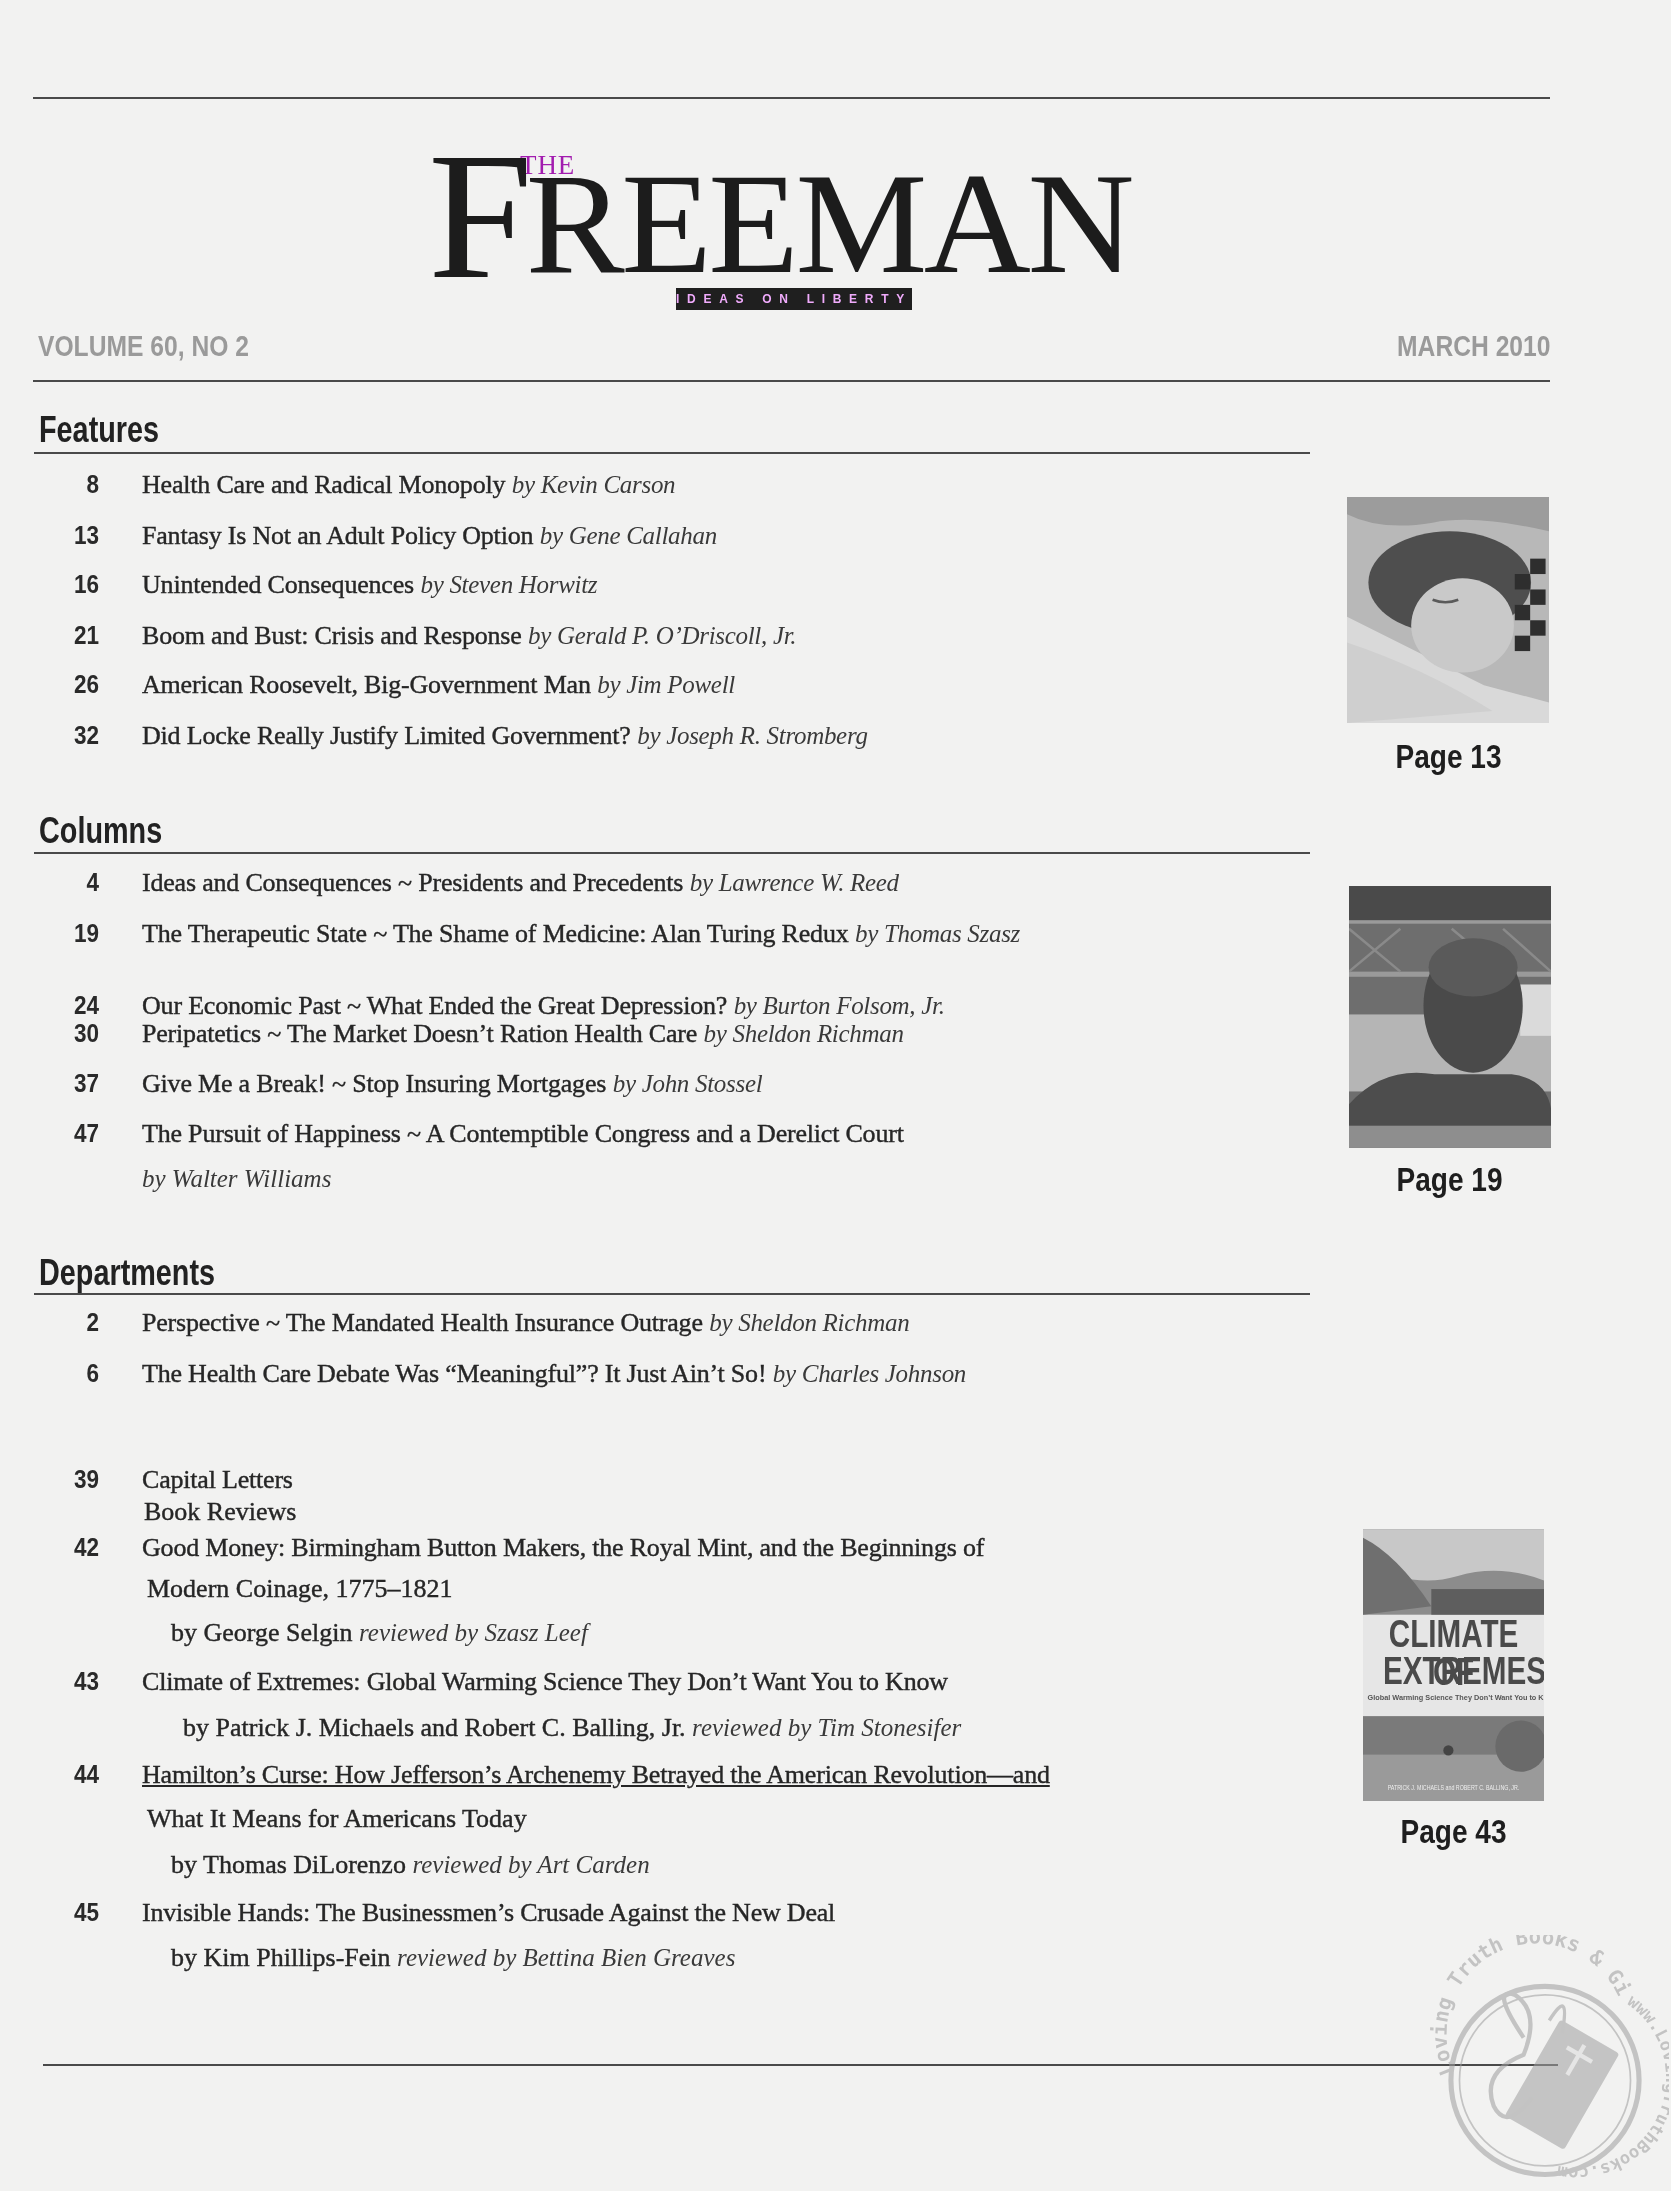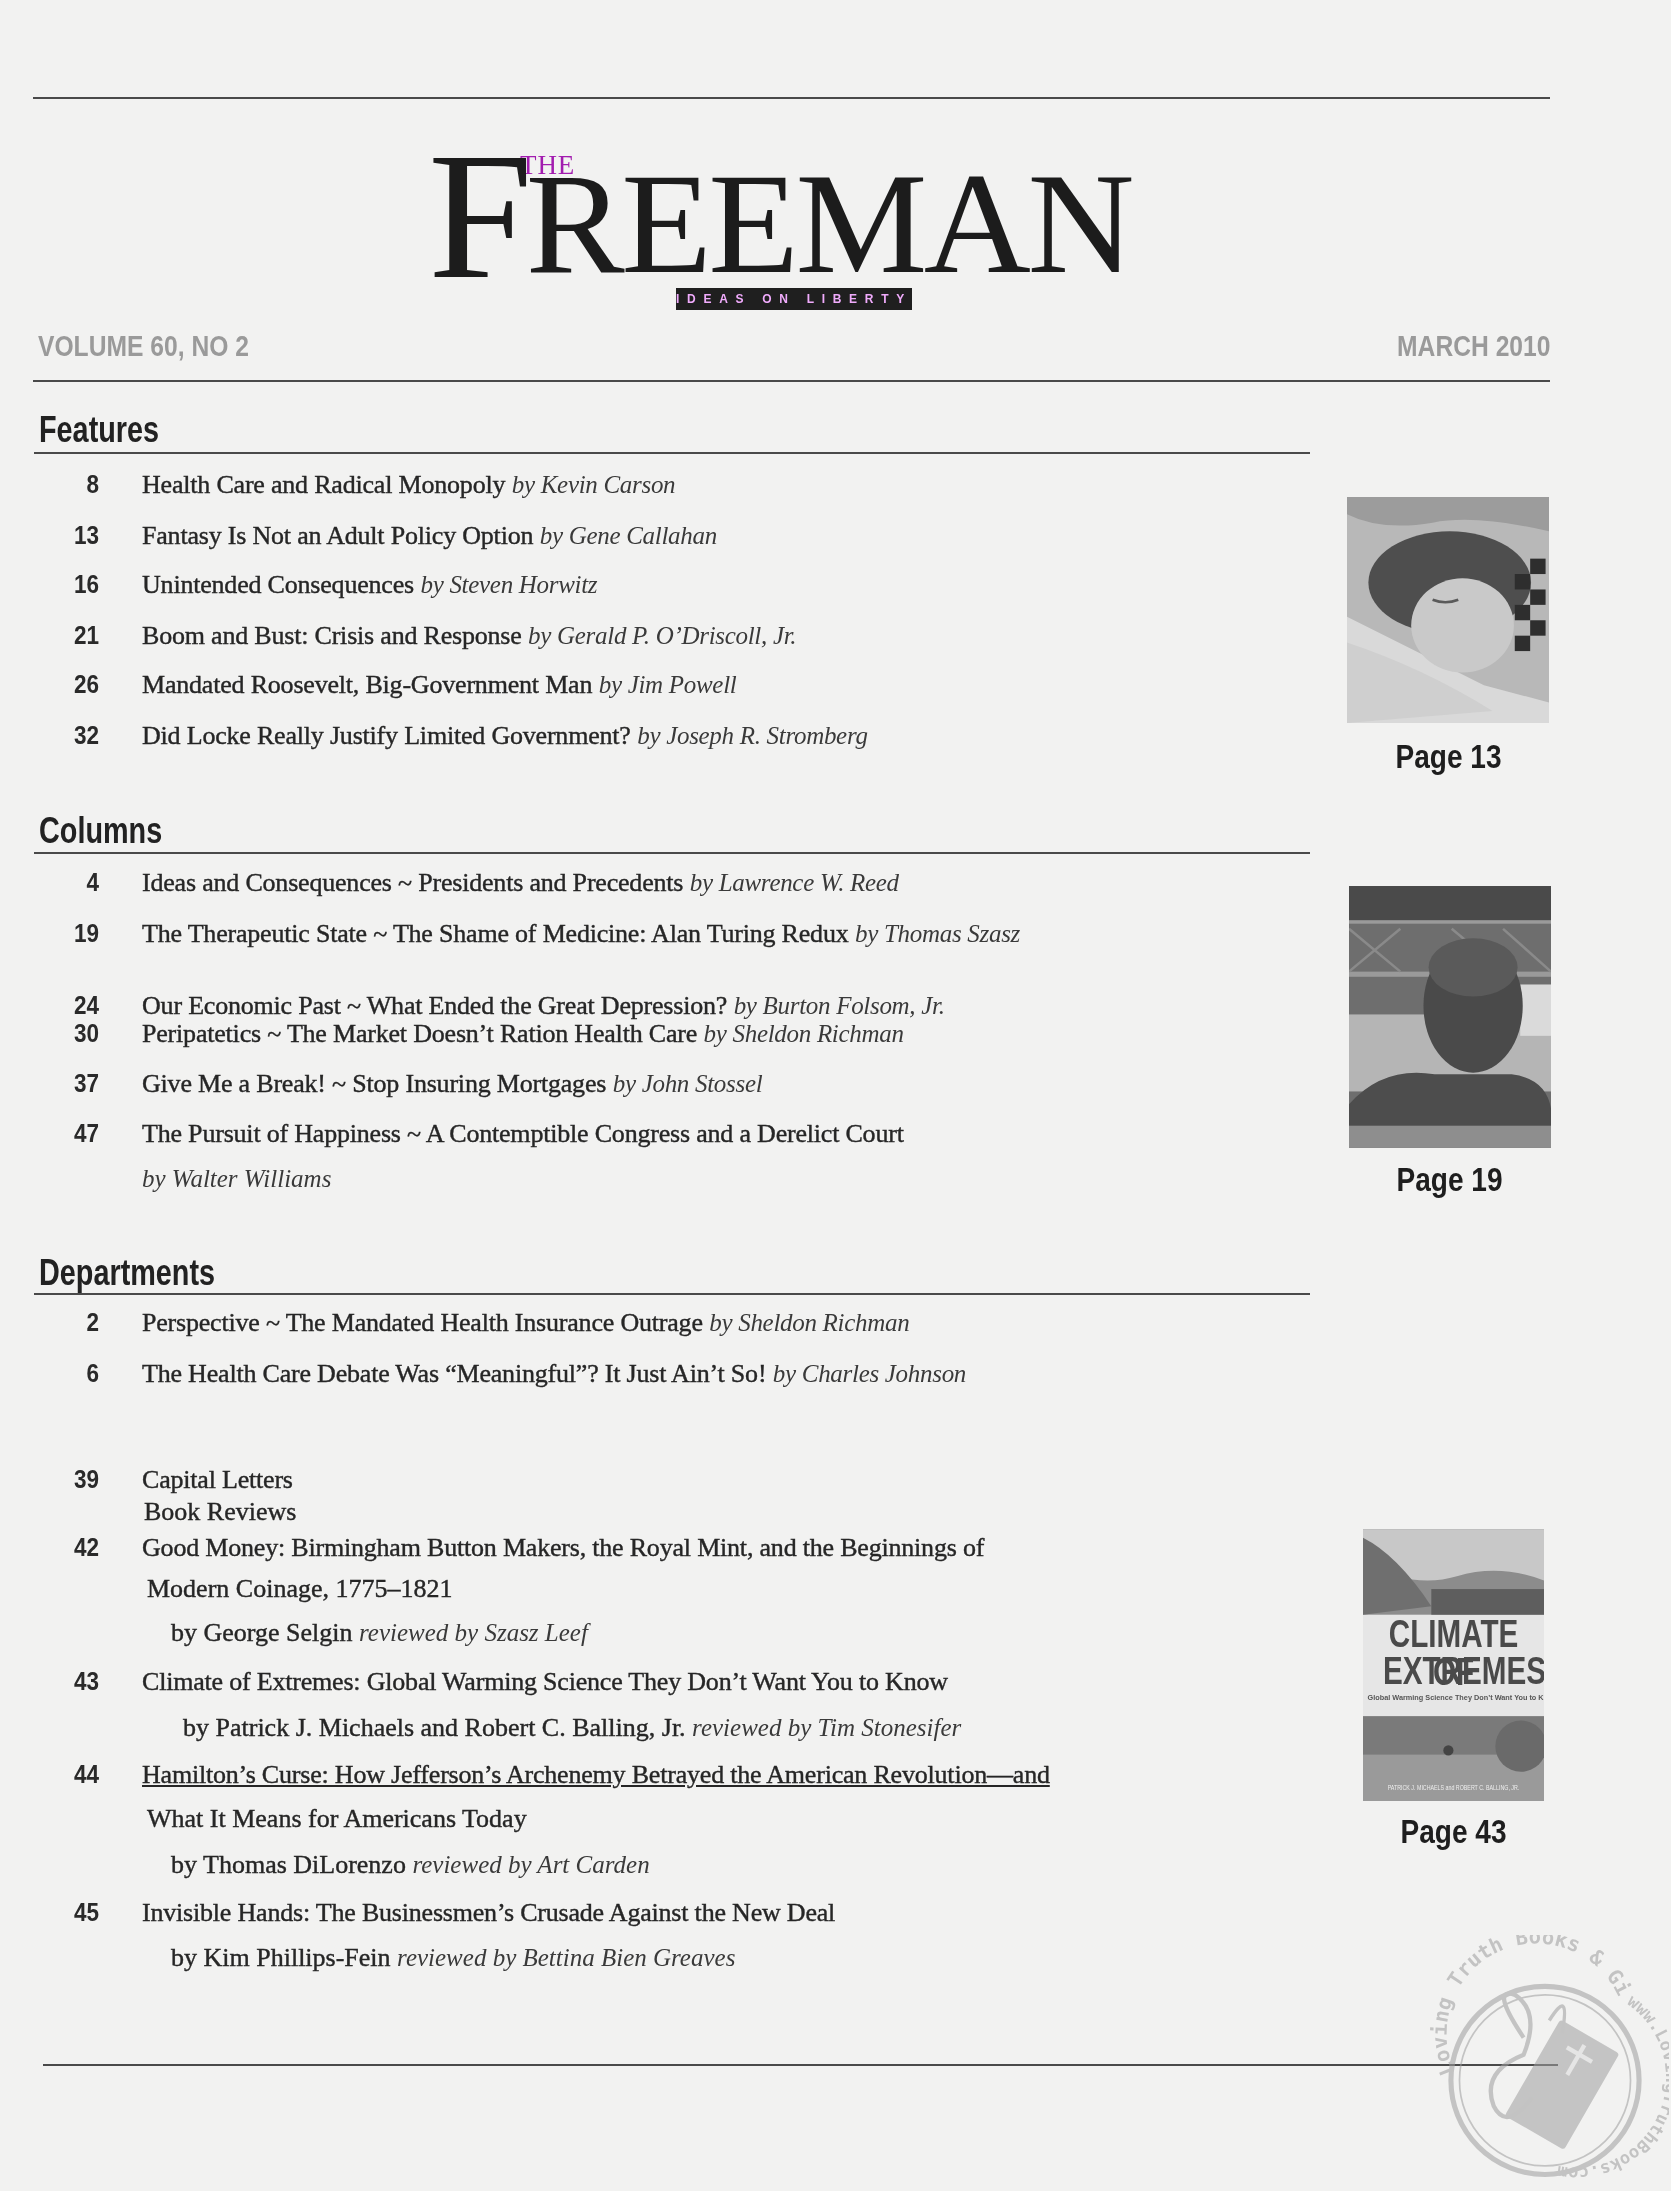--- a/index.html
+++ b/index.html
@@ -82,21 +82,21 @@
 <div class="date">MARCH 2010</div>
 <div class="rule" style="left:33px; top:380px; width:1517px;"></div>
 
 <div class="section-title" style="top:409px;">Features</div>
 <div class="rule" style="left:34px; top:452px; width:1276px;"></div>
 
 <div class="entry" style="top:469px;"><span class="num">8</span><span class="title">Health Care and Radical Monopoly</span> <span class="by">by Kevin Carson</span></div>
 <div class="entry" style="top:520px;"><span class="num">13</span><span class="title">Fantasy Is Not an Adult Policy Option</span> <span class="by">by Gene Callahan</span></div>
 <div class="entry" style="top:569px;"><span class="num">16</span><span class="title">Unintended Consequences</span> <span class="by">by Steven Horwitz</span></div>
 <div class="entry" style="top:620px;"><span class="num">21</span><span class="title">Boom and Bust: Crisis and Response</span> <span class="by">by Gerald P. O’Driscoll, Jr.</span></div>
-<div class="entry" style="top:669px;"><span class="num">26</span><span class="title">Mandated Roosevelt, Big-Government Man</span> <span class="by">by Jim Powell</span></div>
+<div class="entry" style="top:669px;"><span class="num">26</span><span class="title">American Roosevelt, Big-Government Man</span> <span class="by">by Jim Powell</span></div>
 <div class="entry" style="top:720px;"><span class="num">32</span><span class="title">Did Locke Really Justify Limited Government?</span> <span class="by">by Joseph R. Stromberg</span></div>
 
 <div class="section-title" style="top:810px;">Columns</div>
 <div class="rule" style="left:34px; top:852px; width:1276px;"></div>
 
 <div class="entry" style="top:867px;"><span class="num">4</span><span class="title">Ideas and Consequences ~ Presidents and Precedents</span> <span class="by">by Lawrence W. Reed</span></div>
 <div class="entry" style="top:918px;"><span class="num">19</span><span class="title">The Therapeutic State ~ The Shame of Medicine: Alan Turing Redux</span> <span class="by">by Thomas Szasz</span></div>
 <div class="entry" style="top:990px;"><span class="num">24</span><span class="title">Our Economic Past ~ What Ended the Great Depression?</span> <span class="by">by Burton Folsom, Jr.</span></div>
 <div class="entry" style="top:1018px;"><span class="num">30</span><span class="title">Peripatetics ~ The Market Doesn’t Ration Health Care</span> <span class="by">by Sheldon Richman</span></div>
 <div class="entry" style="top:1068px;"><span class="num">37</span><span class="title">Give Me a Break! ~ Stop Insuring Mortgages</span> <span class="by">by John Stossel</span></div>

